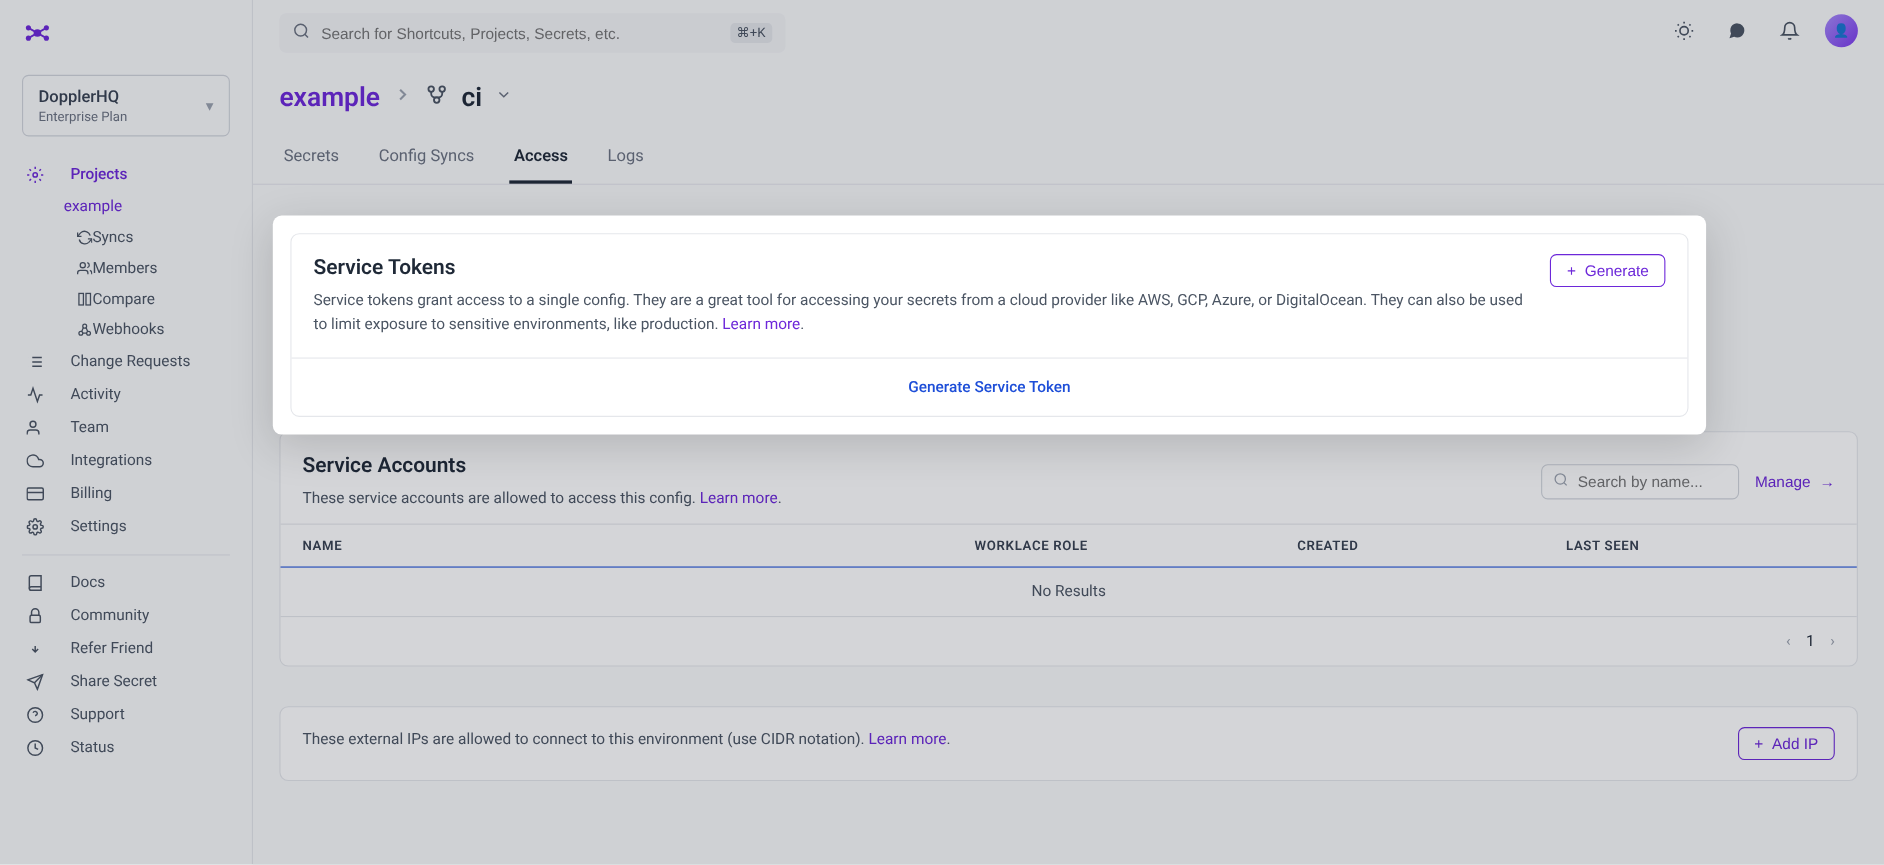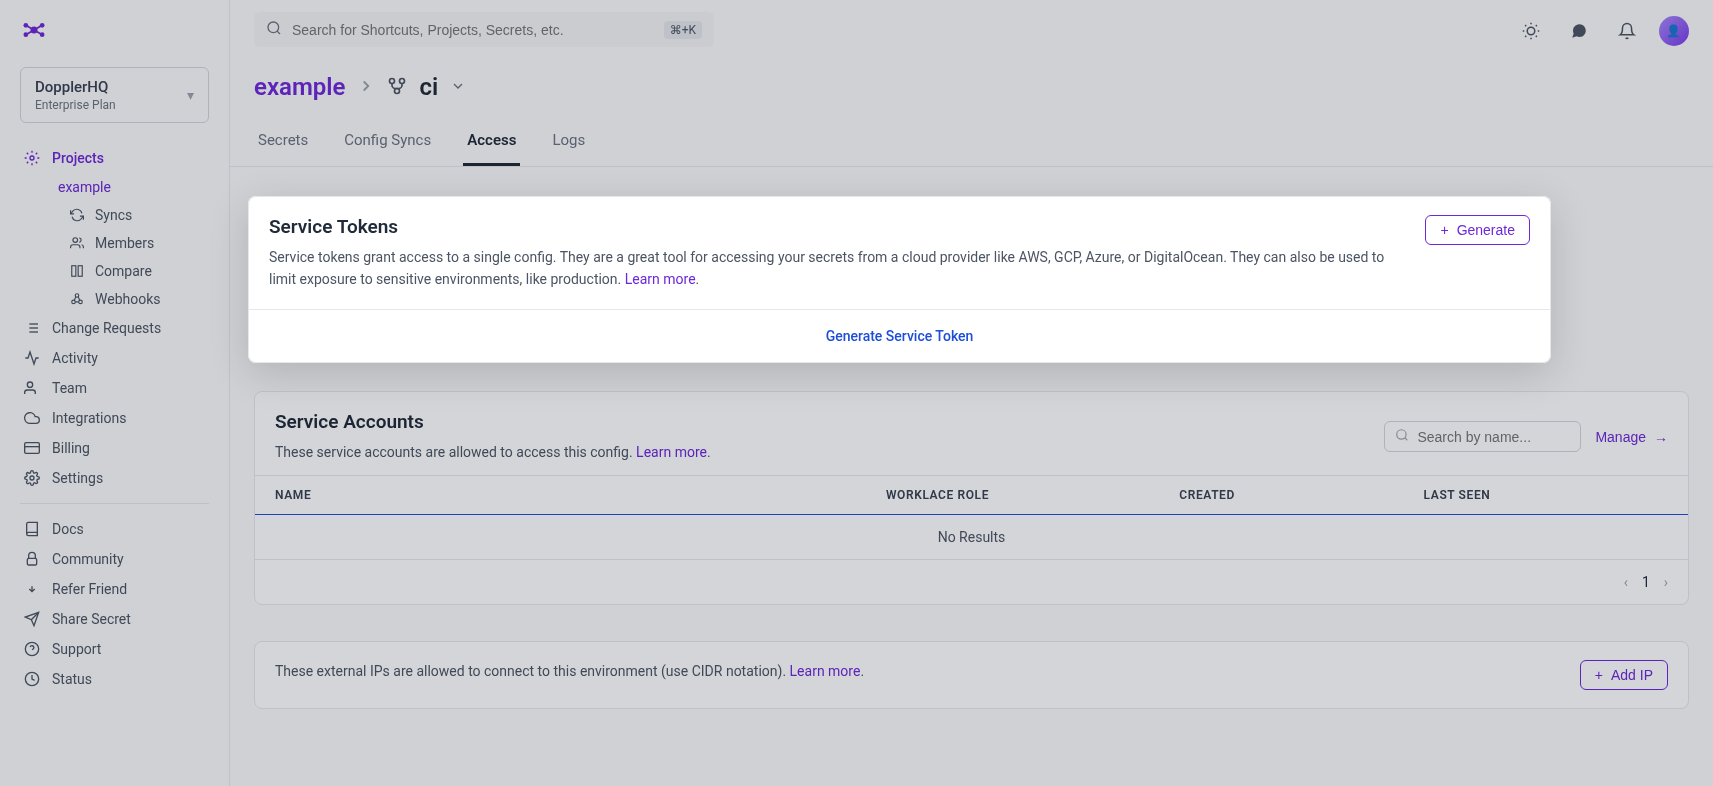--- a/index.html
+++ b/index.html
@@ -34,54 +34,53 @@
     display: flex;
     align-items: center;
     justify-content: space-between;
     cursor: pointer;
   }
   .org-select .org-name { font-weight: 500; font-size: 15px; color: #374151; }
   .org-select .org-plan { font-size: 12px; color: #6b7280; margin-top: 2px; }
   .nav-item {
     display: flex;
     align-items: center;
-    gap: 12px;
+    gap: 24px;
     padding: 7px 24px;
     color: #4b5563;
     cursor: pointer;
     font-size: 14px;
   }
   .nav-item.active { color: #6d28d9; font-weight: 500; }
   .nav-item .nav-icon { width: 16px; height: 16px; display: flex; align-items: center; justify-content: center; flex-shrink: 0; }
   .nav-sub {
     padding-left: 58px;
     padding-top: 6px;
     padding-bottom: 6px;
     color: #6d28d9;
     cursor: pointer;
   }
   .nav-sub2 {
     display: flex;
     align-items: center;
-    gap: 11px;
     padding: 6px 0 6px 70px;
     color: #4b5563;
     cursor: pointer;
   }
   .nav-sub2 .nav-icon { width: 14px; height: 14px; display:flex; align-items:center; justify-content:center; flex-shrink:0; }
   .nav-sep { border-top: 1px solid #e5e7eb; margin: 10px 20px; }
   .main {
     flex: 1;
     display: flex;
     flex-direction: column;
     overflow: hidden;
   }
   .topbar {
     display: flex;
-    align-items: flex-end;
+    align-items: flex-start;
     padding: 12px 24px 0;
     gap: 4px;
   }
   .searchbox {
     display: flex;
     align-items: center;
     gap: 10px;
     background: #f3f4f6;
     border-radius: 6px;
     padding: 8px 12px;
@@ -220,21 +219,21 @@
     padding: 18px 20px 12px;
     gap: 14px;
   }
   .card-subhead .search-mini {
     display:flex;
     align-items:center;
     gap:8px;
     border:1px solid #d1d5db;
     border-radius:6px;
     padding:6px 10px;
-    width:197px;
+    width:180px;
     color:#9ca3af;
   }
   .search-mini input { border:none; outline:none; font-size:14px; width:100%; color:#374151;}
   .table-head {
     display:grid;
     grid-template-columns: 2.5fr 1.2fr 1fr 1fr;
     padding: 12px 20px;
     border-top:1px solid #e5e7eb;
     font-size:12px;
     font-weight:600;
@@ -264,20 +263,21 @@
     background:rgba(17,24,39,0.18);
     pointer-events:none;
   }
   .highlight-shell {
     position:absolute;
     left:248px;
     right:162px;
     top:196px;
     background:#fff;
     border-radius:8px;
+    padding:16px;
     box-shadow:0 10px 40px rgba(0,0,0,0.15);
   }
   .highlight-shell .card { margin-bottom:0; }
 </style>
 </head>
 <body>
 
 <div class="app">
   <aside class="sidebar">
     <div class="logo">

